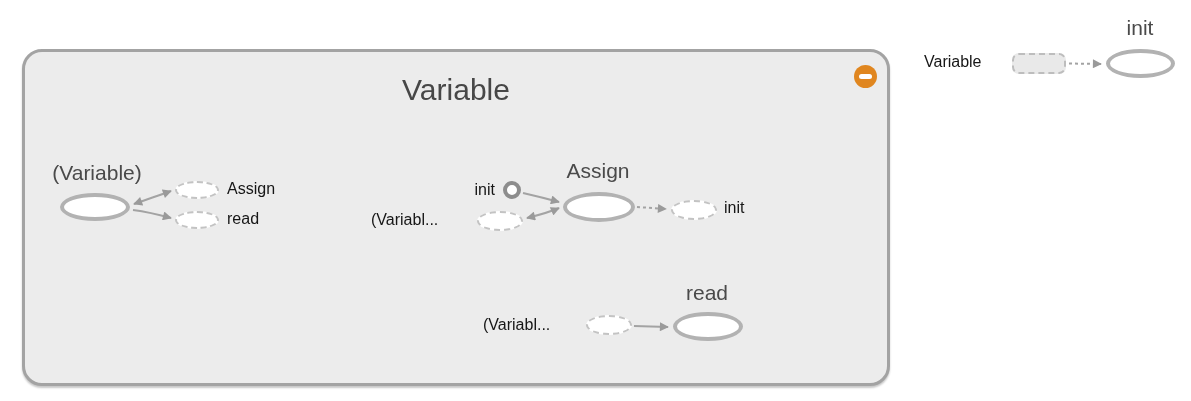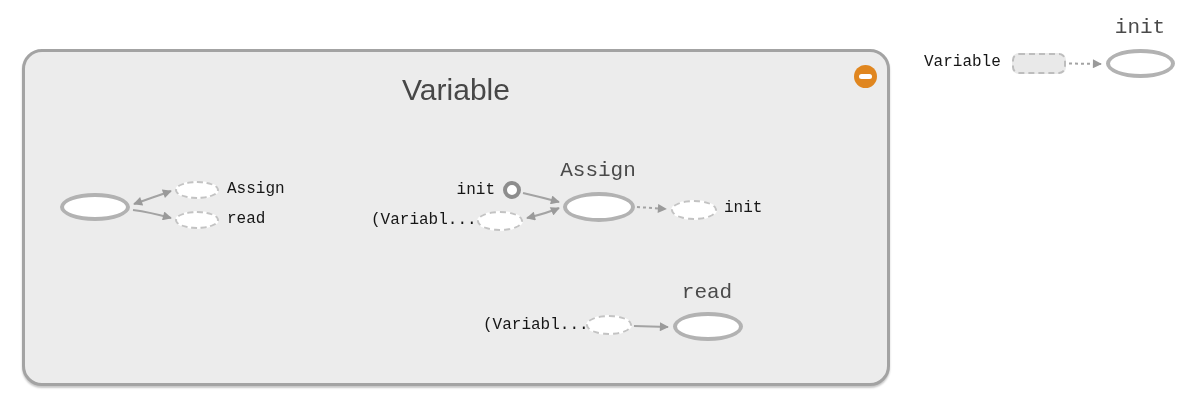--- a/index.html
+++ b/index.html
@@ -52,21 +52,21 @@
   .op    { border: 4px solid #b2b2b2; }
   .dash  { border: 2px dashed #c3c3c3; }
   .const { border: 4px solid #8d8d8d; }
   .proxy-rect {
     position: absolute;
     border: 2px dashed #bdbdbd;
     border-radius: 7px;
     background: #e9e9e9;
     box-sizing: border-box;
   }
-  .lbl { position: absolute; white-space: nowrap; line-height: 1.15; font-family: Liberation Mono, monospace; }
+  .lbl { position: absolute; white-space: nowrap; line-height: 1.15; }
   .node-lbl { font-size: 21px; color: #4a4a4a; }
   .ann-lbl  { font-size: 16px; color: #161616; }
   .ctr { transform: translateX(-50%); }
   .ralign { text-align: right; }
   .edges { position: absolute; left: 0; top: 0; pointer-events: none; }
 </style>
 </head>
 <body>
 
 <div class="stage">
@@ -91,20 +91,21 @@
       <path d="M134,204 C148,199 160,195 171,191" marker-start="url(#aS)" marker-end="url(#aE)"></path>
       <path d="M133,210 C148,212 160,215 171,218" marker-end="url(#aE)"></path>
       <path d="M523,193 C536,196 548,199 559,202" marker-end="url(#aE)"></path>
       <path d="M527,218 C539,215 550,212 559,208" marker-start="url(#aS)" marker-end="url(#aE)"></path>
       <path d="M637,207 L666,209" stroke-dasharray="3,3" marker-end="url(#aE)"></path>
       <path d="M634,326 L668,327" marker-end="url(#aE)"></path>
       <path d="M1069,63.5 L1101,64" stroke-dasharray="3,3" marker-end="url(#aE)"></path>
     </g>
   </svg>
 
+  <div class="lbl node-lbl ctr" style="left:97px; top:161px;">(Variable)</div>
   <div class="ellipse op" style="left:60px; top:193px; width:70px; height:28px;"></div>
 
   <div class="ellipse dash" style="left:175px; top:181px; width:44px; height:18px;"></div>
   <div class="lbl ann-lbl" style="left:227px; top:180px;">Assign</div>
 
   <div class="ellipse dash" style="left:175px; top:211px; width:44px; height:18px;"></div>
   <div class="lbl ann-lbl" style="left:227px; top:210px;">read</div>
 
   <div class="lbl ann-lbl ralign" style="left:430px; top:181px; width:65px;">init</div>
   <div class="ellipse const" style="left:503px; top:181px; width:18px; height:18px;"></div>

